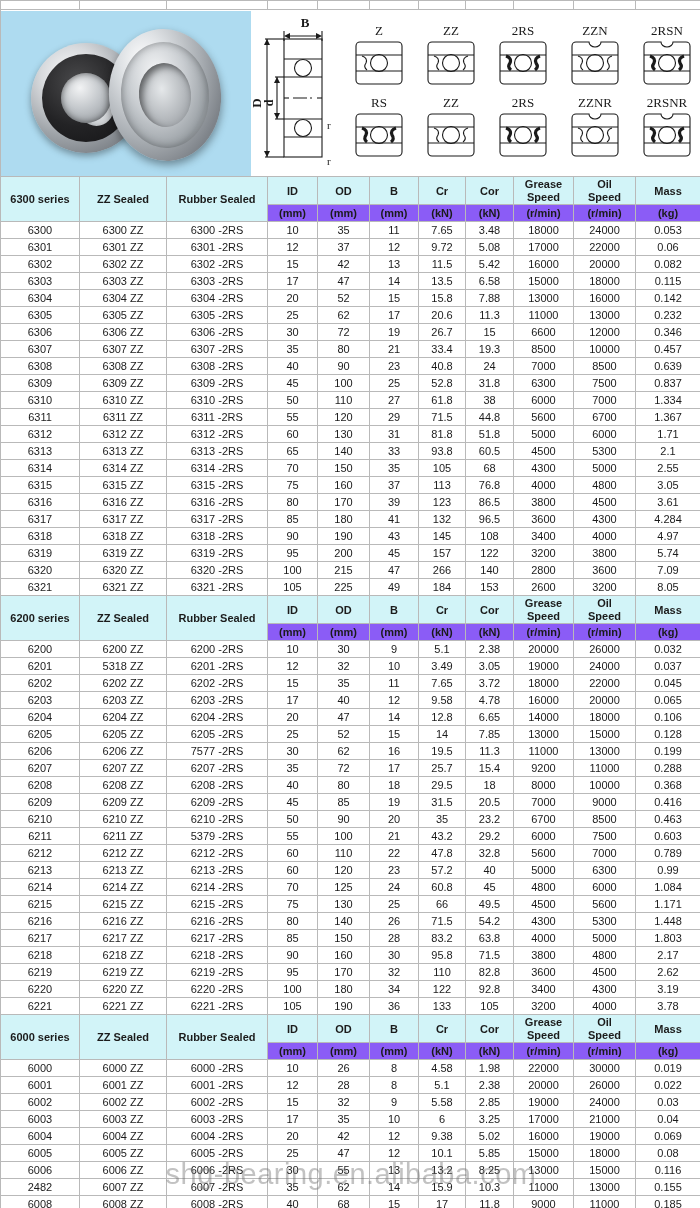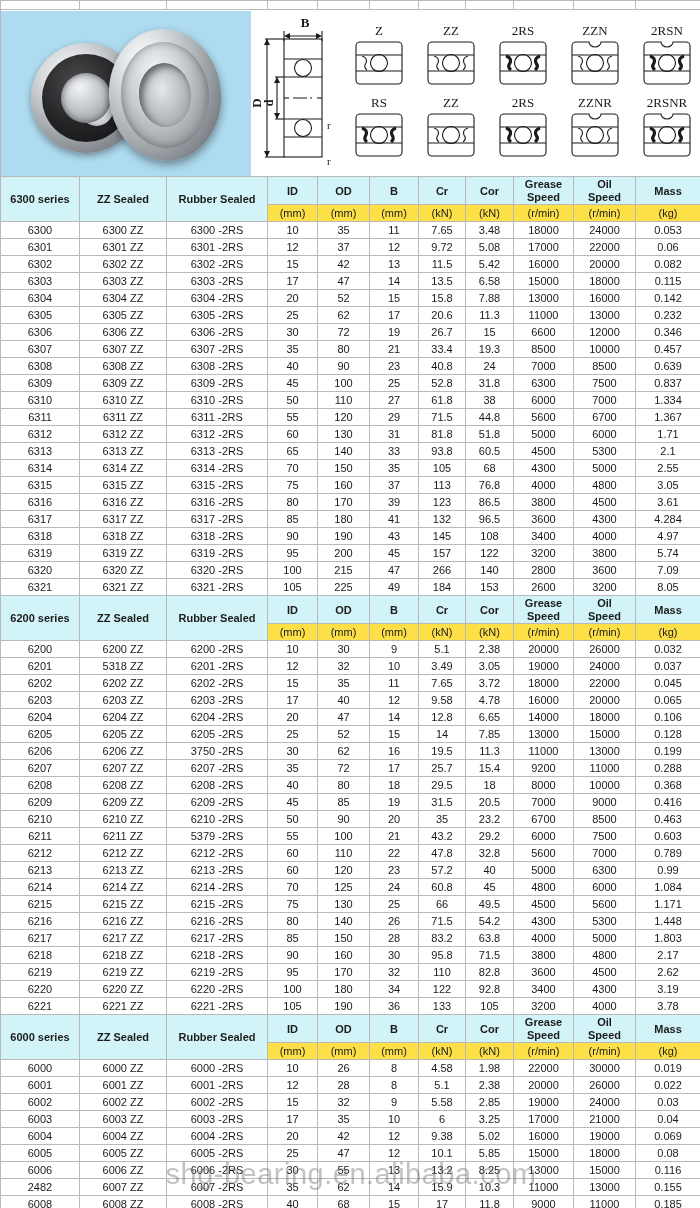--- a/index.html
+++ b/index.html
@@ -113,22 +113,22 @@
   .diagram svg { display: block; }
 
   
   td.hdr {
     background: #d2f4f8;
     font-weight: bold;
     font-size: 11.5px;
     color: #000;
   }
   td.hdr-unit {
-    background: #fde047;
-    font-weight: normal;
+    background: #8b5cf6;
+    font-weight: bold;
     font-size: 10px;
     color: #2a2a2a;
   }
   td.hdr-two { line-height: 1.1; white-space: normal; }
 
   tr.data td { height: 17px; font-size: 11px; }
   tr.hdr-r1 td { height: 28px; }
   tr.hdr-r2 td { height: 17px; }
 
   td.cell-name { font-size: 11px; }
@@ -716,21 +716,21 @@
           <td>15</td>
           <td>14</td>
           <td>7.85</td>
           <td>13000</td>
           <td>15000</td>
           <td>0.128</td>
         </tr>
         <tr class="data">
           <td class="cell-name">6206</td>
           <td class="cell-name">6206 ZZ</td>
-          <td class="cell-name">3750 -2RS</td>
+          <td class="cell-name">7577 -2RS</td>
           <td>30</td>
           <td>62</td>
           <td>16</td>
           <td>19.5</td>
           <td>11.3</td>
           <td>11000</td>
           <td>13000</td>
           <td>0.199</td>
         </tr>
         <tr class="data">

